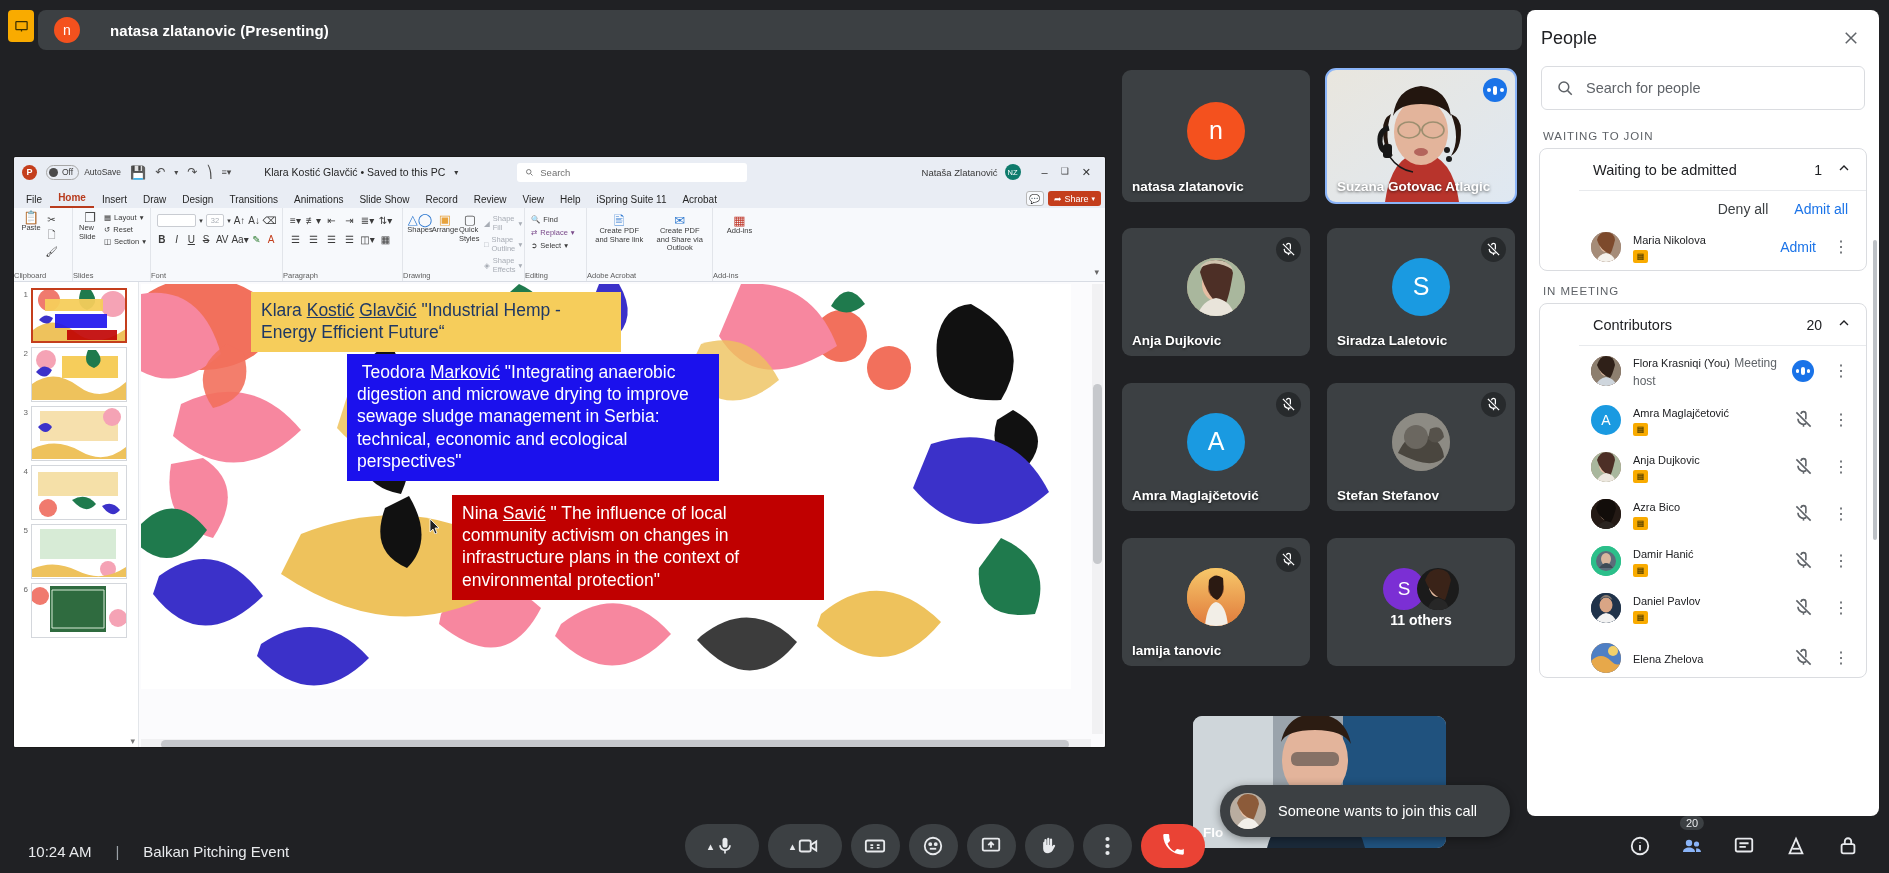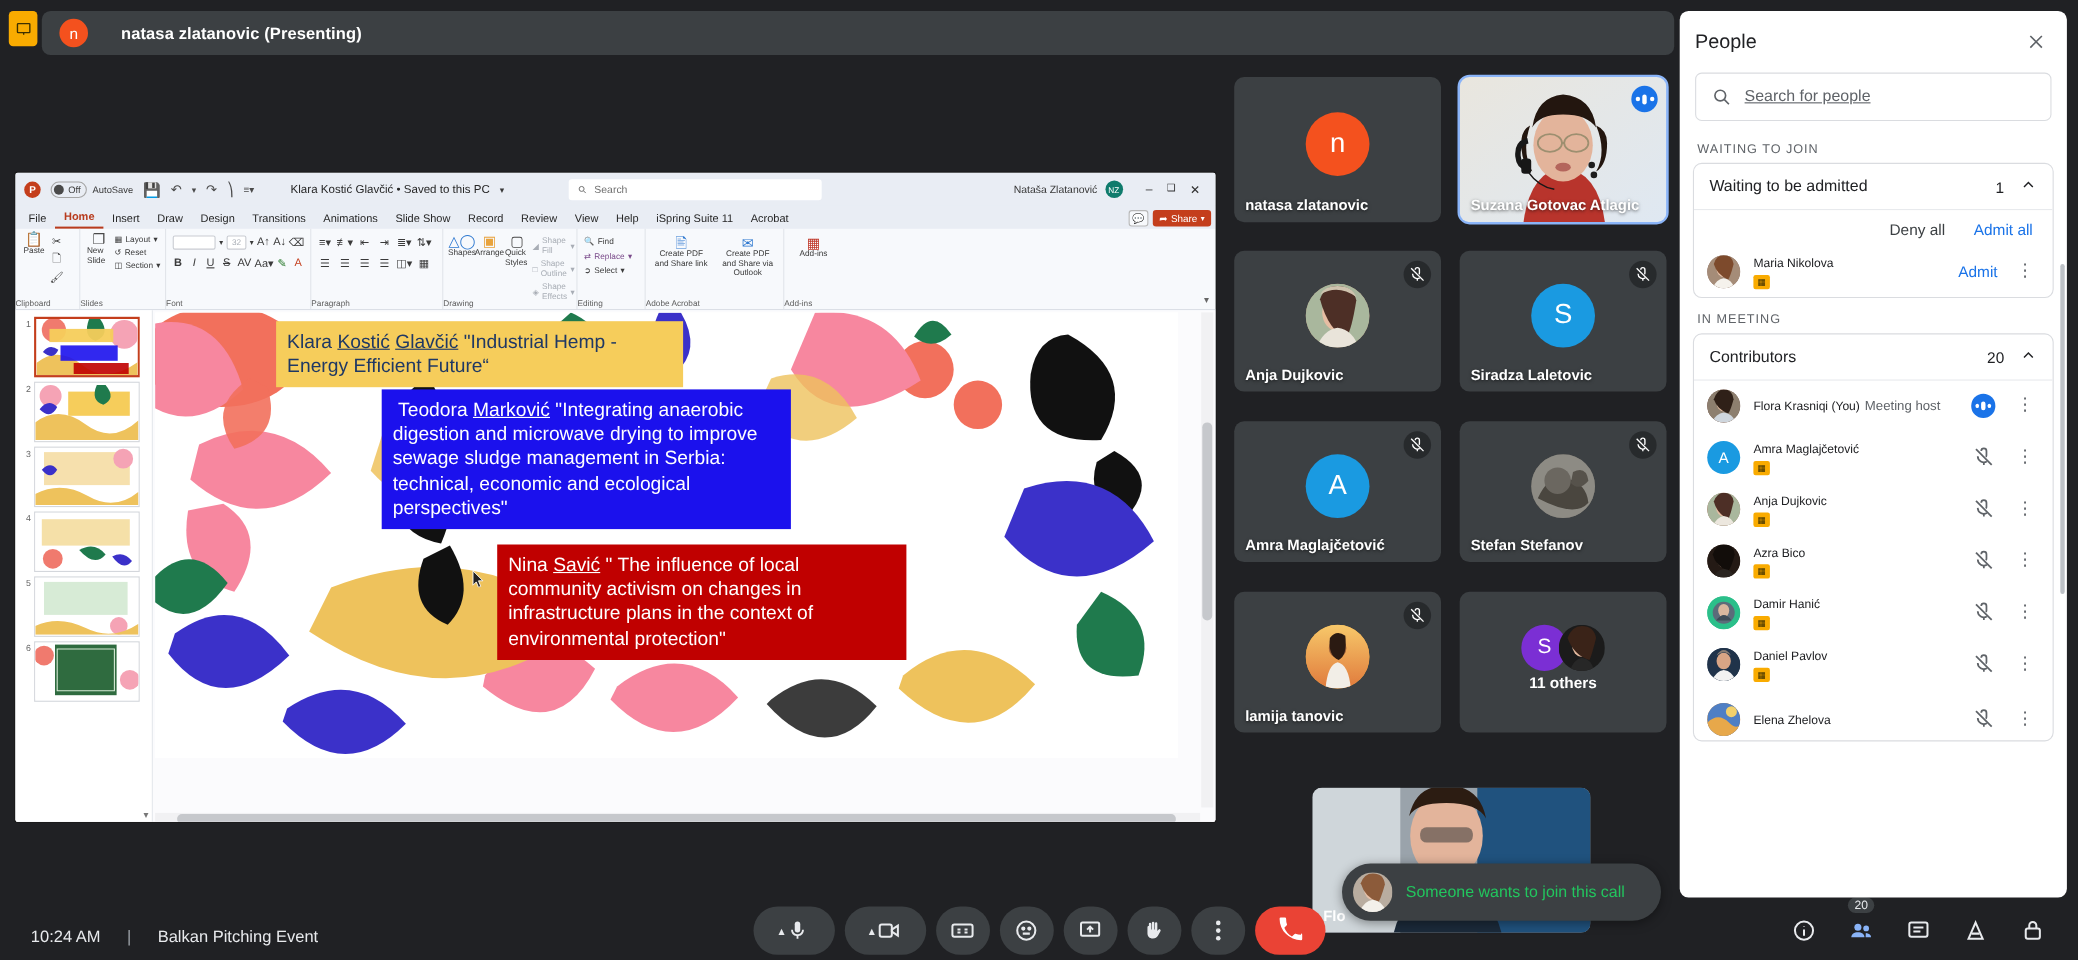--- a/index.html
+++ b/index.html
@@ -181,21 +181,21 @@
   }
 
   
   .toast {
     position: absolute; left: 1220px; top: 785px; width: 290px; height: 52px;
     background: #3c4043; border-radius: 26px; display: flex; align-items: center;
     gap: 12px; padding-left: 10px; box-shadow: 0 2px 10px rgba(0,0,0,.4);
     z-index: 40;
   }
   .toast-av { width: 36px; height: 36px; border-radius: 50%; overflow: hidden; flex-shrink: 0; }
-  .toast-text { font-size: 14.5px; color: #22c55e; }
+  .toast-text { font-size: 14.5px; color: #ffffff; }
 
   
   .bottom-bar { position: absolute; left: 0; right: 0; bottom: 0; height: 58px; }
   .meet-clock {
     position: absolute; left: 28px; bottom: 13px; font-size: 15px; color: #e8eaed;
     display: flex; align-items: center; gap: 24px; white-space: nowrap;
   }
   .meet-clock .sep { color: #9aa0a6; }
   .ctrl-strip {
     position: absolute; left: 50%; transform: translateX(-50%); bottom: 5px;
@@ -227,27 +227,27 @@
   .pp-title { font-size: 18px; color: #202124; }
   .pp-close { margin-left: auto; font-size: 20px; color: #5f6368; width: 28px; height: 28px;
               display: flex; align-items: center; justify-content: center; }
   .pp-actions { display: flex; gap: 13px; padding: 0 16px 14px 16px; }
   .pill {
     flex: 1; height: 38px; border-radius: 19px; background: #d3e3fd; color: #041e49;
     display: flex; align-items: center; justify-content: center; gap: 9px; font-size: 14px;
   }
   .pp-search {
     margin: 0 14px 12px 14px; height: 44px; border: 1px solid #dadce0; border-radius: 6px;
-    display: flex; align-items: center; gap: 12px; padding: 0 14px; color: #5f6368; font-size: 14.5px; text-decoration: underline;
+    display: flex; align-items: center; gap: 12px; padding: 0 14px; color: #5f6368; font-size: 14.5px;
   }
   .pp-sectlabel {
     padding: 8px 16px 6px 16px; font-size: 11.5px; letter-spacing: .9px; color: #5f6368;
   }
   .card {
-    margin: 0 12px; border: 1px solid #dadce0; border-radius: 8px; overflow: hidden;
+    margin: 0 12px; border: 1px solid #dadce0; border-radius: 8px; overflow: hidden; padding-left: 39px;
   }
   .card-head {
     height: 42px; display: flex; align-items: center; padding: 0 14px;
     font-size: 14.5px; color: #202124; border-bottom: 1px solid #e8eaed;
   }
   .card-count { margin-left: auto; font-size: 14px; color: #202124; padding-right: 14px; }
   .chev { color: #202124; font-size: 13px; }
   .deny-row { display: flex; justify-content: flex-end; gap: 26px; padding: 10px 18px 6px 0; }
   .link-btn { color: #1a73e8; font-size: 14px; }
   .link-btn.grey { color: #3c4043; }

